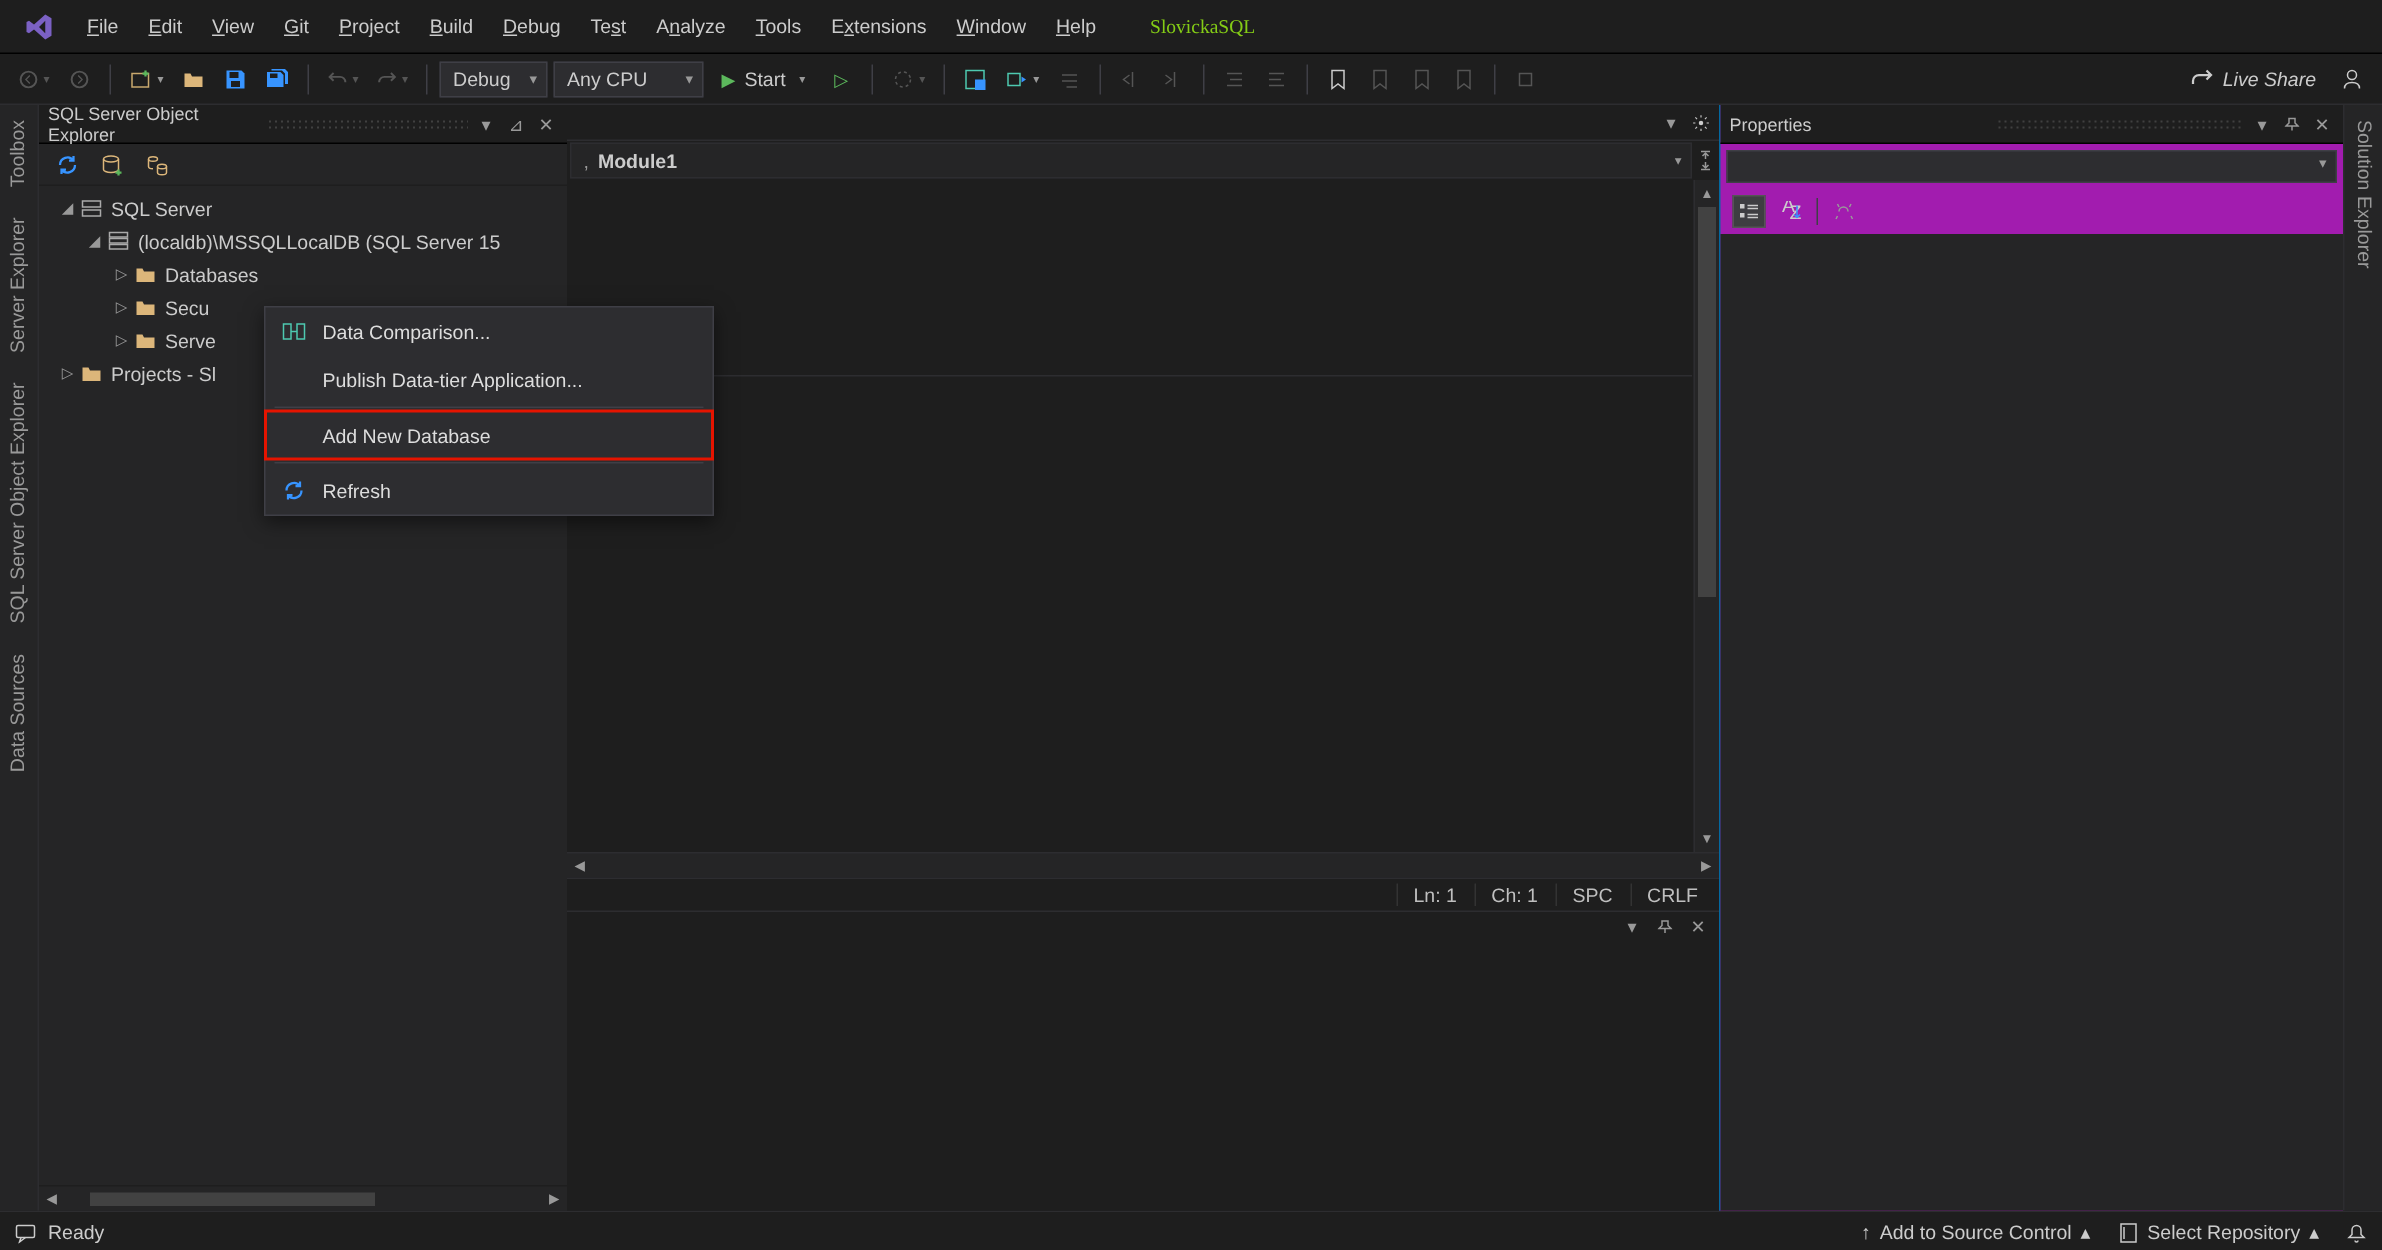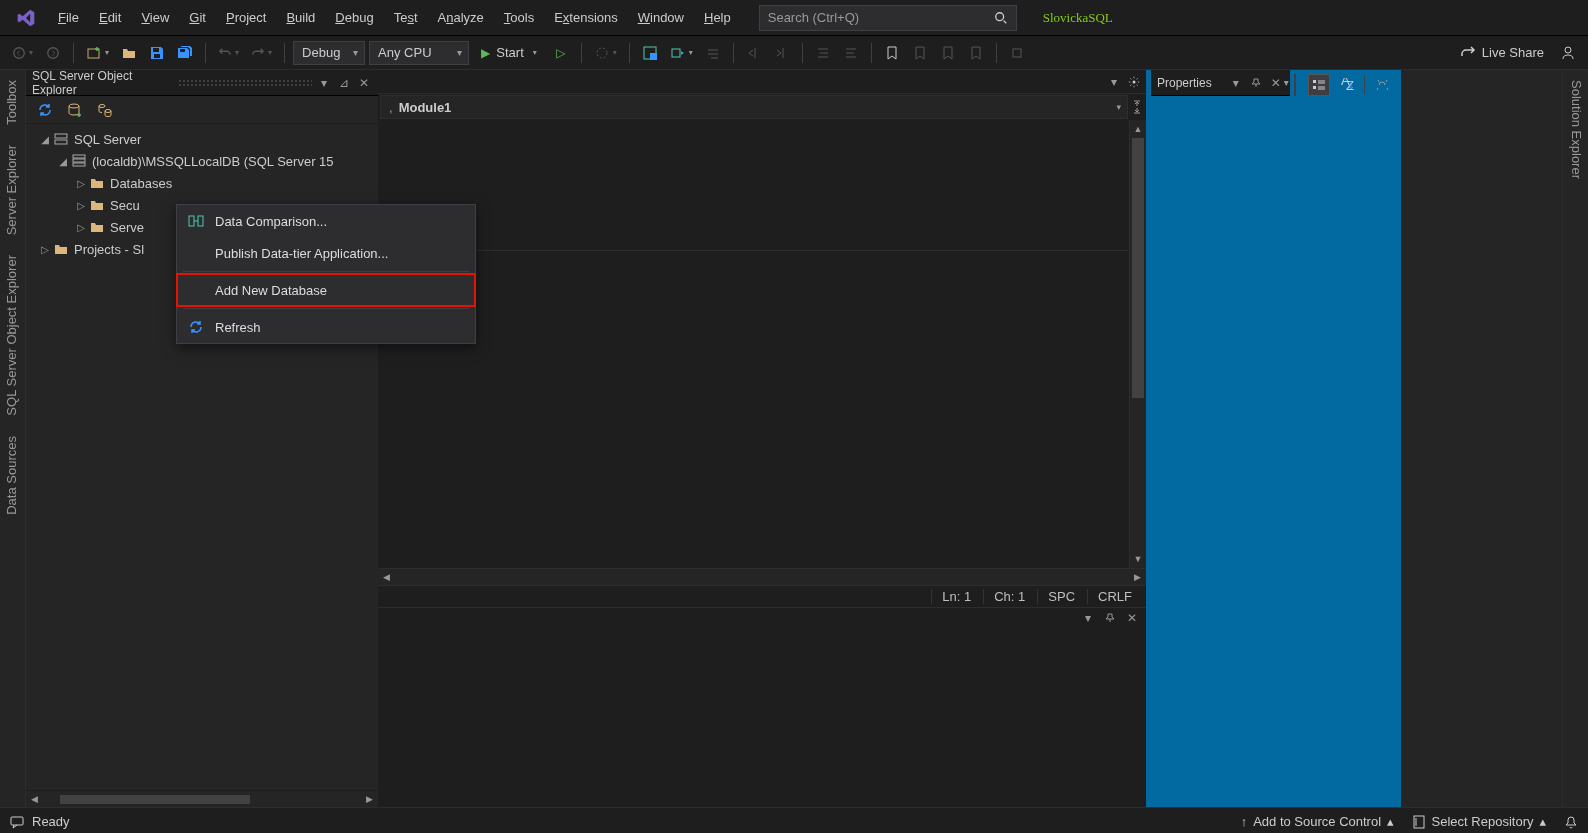--- a/index.html
+++ b/index.html
@@ -20,21 +20,21 @@
 
 .toolbar { height: 34px; background: #1e1e1e; display: flex; align-items: center; padding: 0 8px; gap: 4px; border-bottom: 1px solid #2d2d30; }
 .tb-btn { height: 26px; min-width: 24px; padding: 0 4px; display: flex; align-items: center; justify-content: center; cursor: pointer; color: #ccc; border-radius: 2px; gap: 3px; }
 .tb-sep { width: 1px; height: 20px; background: #3f3f46; margin: 0 4px; }
 .tb-select { background: #2d2d30; border: 1px solid #3f3f46; color: #ccc; height: 24px; padding: 0 22px 0 8px; display: flex; align-items: center; position: relative; cursor: pointer; }
 .tb-select::after { content: "▾"; position: absolute; right: 6px; font-size: 10px; color: #999; }
 .dim { color: #666; }
 .start-btn { display: flex; align-items: center; gap: 6px; padding: 0 8px; height: 26px; }
 .play-green { color: #5cb85c; font-size: 12px; }
 .play-outline { color: #5cb85c; font-size: 12px; }
-.live-share { margin-left: auto; display: flex; align-items: center; gap: 6px; padding-right: 8px; }
+.live-share { margin-left: auto; display: flex; align-items: center; gap: 6px; padding-right: 8px; font-style: italic; }
 
 
 .main { display: flex; height: calc(100% - 36px - 34px - 26px); }
 .left-tabs { width: 26px; background: #252526; border-right: 1px solid #2d2d30; display: flex; flex-direction: column; }
 .vert-tab { writing-mode: vertical-rl; padding: 10px 4px; color: #999; cursor: pointer; transform: rotate(180deg); }
 
 .right-tabs { width: 26px; background: #252526; border-left: 1px solid #2d2d30; display: flex; flex-direction: column; }
 
 
 .left-panel { width: 352px; background: #252526; display: flex; flex-direction: column; }
@@ -79,21 +79,21 @@
 
 
 .ed-status { display: flex; justify-content: flex-end; align-items: center; height: 22px; background: #1e1e1e; border-top: 1px solid #2d2d30; gap: 2px; padding-right: 4px; }
 .ed-stat { padding: 0 10px; border-left: 1px solid #333; color: #bfbfbf; }
 
 
 .lower-pane { height: 200px; background: #1e1e1e; border-top: 1px solid #2d2d30; }
 .lower-header { height: 20px; display: flex; align-items: center; justify-content: flex-end; gap: 6px; padding: 0 6px; }
 
 
-.right-panel { width: 416px; background: #0369a1; display: flex; flex-direction: row; border-left: 5px solid #0369a1; }
+.right-panel { width: 416px; background: #a21caf; display: flex; flex-direction: column; border-left: 1px solid #0369a1; }
 .prop-body { flex: 1; background: #252526; }
 .prop-dd { height: 22px; background: #2d2d30; margin: 4px; border: 1px solid #3f3f46; position: relative; }
 .prop-dd::after { content: "▾"; position: absolute; right: 6px; top: 2px; font-size: 10px; color: #999; }
 .prop-tb { height: 30px; display: flex; align-items: center; gap: 6px; padding: 0 8px; }
 .prop-tbtn { width: 22px; height: 22px; display: flex; align-items: center; justify-content: center; border: 1px solid transparent; }
 .prop-tbtn.active { background: #3e3e42; border: 1px solid #555; }
 
 
 .statusbar { height: 22px; background: #007acc; background: #1e1e1e; border-top: 1px solid #2d2d30; display: flex; align-items: flex-end; padding: 0 10px; color: #ccc; gap: 36px; }
 .statusbar { background: #1e1e1e; }
@@ -149,29 +149,20 @@
       </div>
     <div class="menu-item">
         <span>E<span class="u">x</span>tensions</span>
       </div>
     <div class="menu-item">
         <span><span class="u">W</span>indow</span>
       </div>
     <div class="menu-item">
         <span><span class="u">H</span>elp</span>
       </div>
-  </div>
-  <div class="search-box">
-    <span>Search (Ctrl+Q)</span>
-    <span>
-      <svg width="14" height="14" viewBox="0 0 16 16">
-          <circle cx="6.5" cy="6.5" r="4.5" stroke="#ccc" fill="none" stroke-width="1.5"></circle>
-          <line x1="11" y1="11" x2="14" y2="14" stroke="#ccc" stroke-width="1.5"></line>
-        </svg>
-    </span>
   </div>
   <div class="project-name">SlovickaSQL</div>
 </div>
 
 <div class="toolbar">
   <div class="tb-btn dim">
       <svg width="14" height="14" viewBox="0 0 16 16">
         <circle cx="8" cy="8" r="6" stroke="#555" fill="none" stroke-width="1.5"></circle>
         <path d="M9 5l-3 3 3 3" stroke="#555" fill="none"></path>
       </svg>

